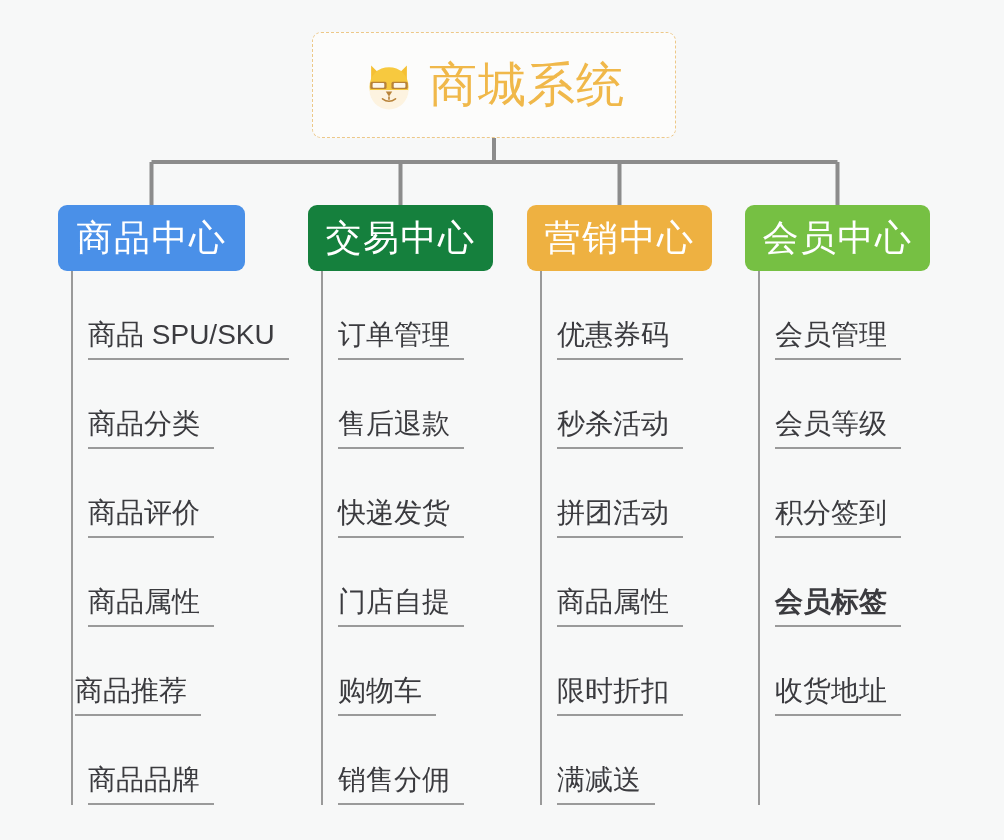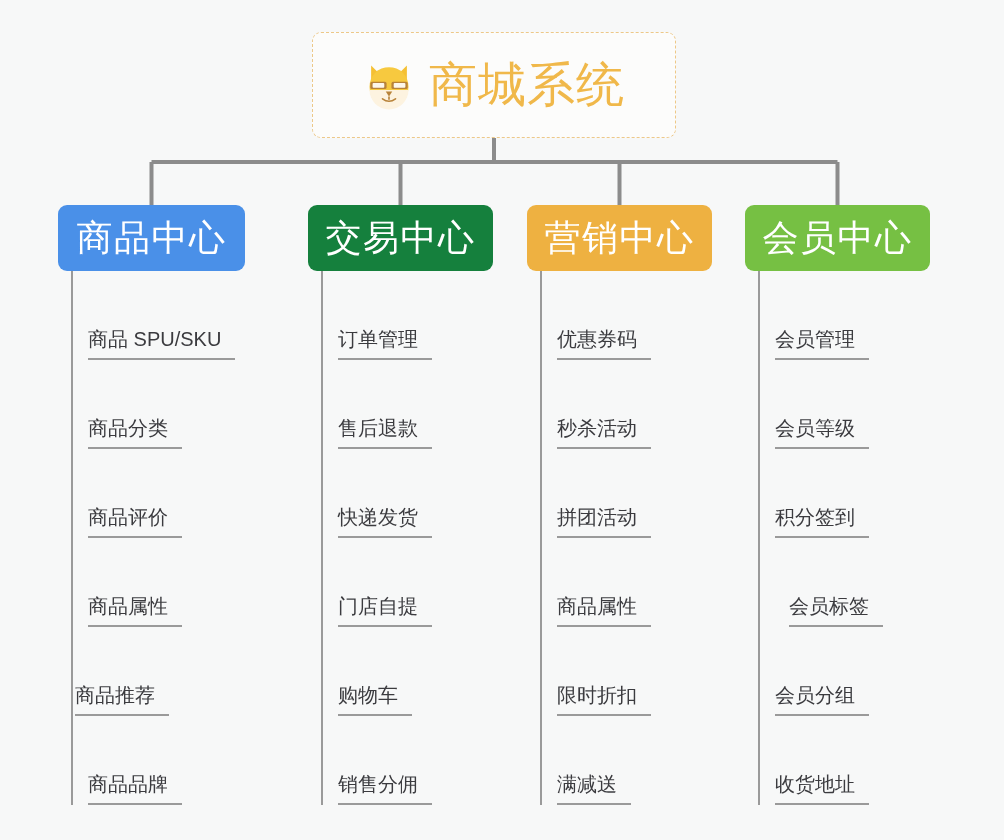--- a/index.html
+++ b/index.html
@@ -83,21 +83,21 @@
   }
   .leaf-item {
     position: relative;
     height: 89px;
     display: flex;
     align-items: flex-end;
     box-sizing: border-box;
   }
   .leaf-label {
     display: inline-block;
-    font-size: 20px;
+    font-size: 28px;
     color: #3b3b3f;
     line-height: 1;
     padding: 0 14px 9px 0;
     white-space: nowrap;
     border-bottom: 2px solid #9a9a9a;
   }
   .leaf-item .leaf-label {
     margin-left: 0;
   }
 </style>
@@ -217,24 +217,21 @@
           <li class="leaf-item">
             <span class="leaf-label" style="margin-left: 30px;">会员管理</span>
           </li>
           <li class="leaf-item">
             <span class="leaf-label" style="margin-left: 30px;">会员等级</span>
           </li>
           <li class="leaf-item">
             <span class="leaf-label" style="margin-left: 30px;">积分签到</span>
           </li>
           <li class="leaf-item">
-            <span class="leaf-label" style="margin-left: 44px;">会员标签</span>
-          </li>
-          <li class="leaf-item">
-            <span class="leaf-label" style="margin-left: 30px;">会员分组</span>
+            <span class="leaf-label" style="margin-left: 30px; font-weight: bold;">会员标签</span>
           </li>
           <li class="leaf-item">
             <span class="leaf-label" style="margin-left: 30px;">收货地址</span>
           </li>
         </ul>
       </div>
     </div>
 
 </div>
 

